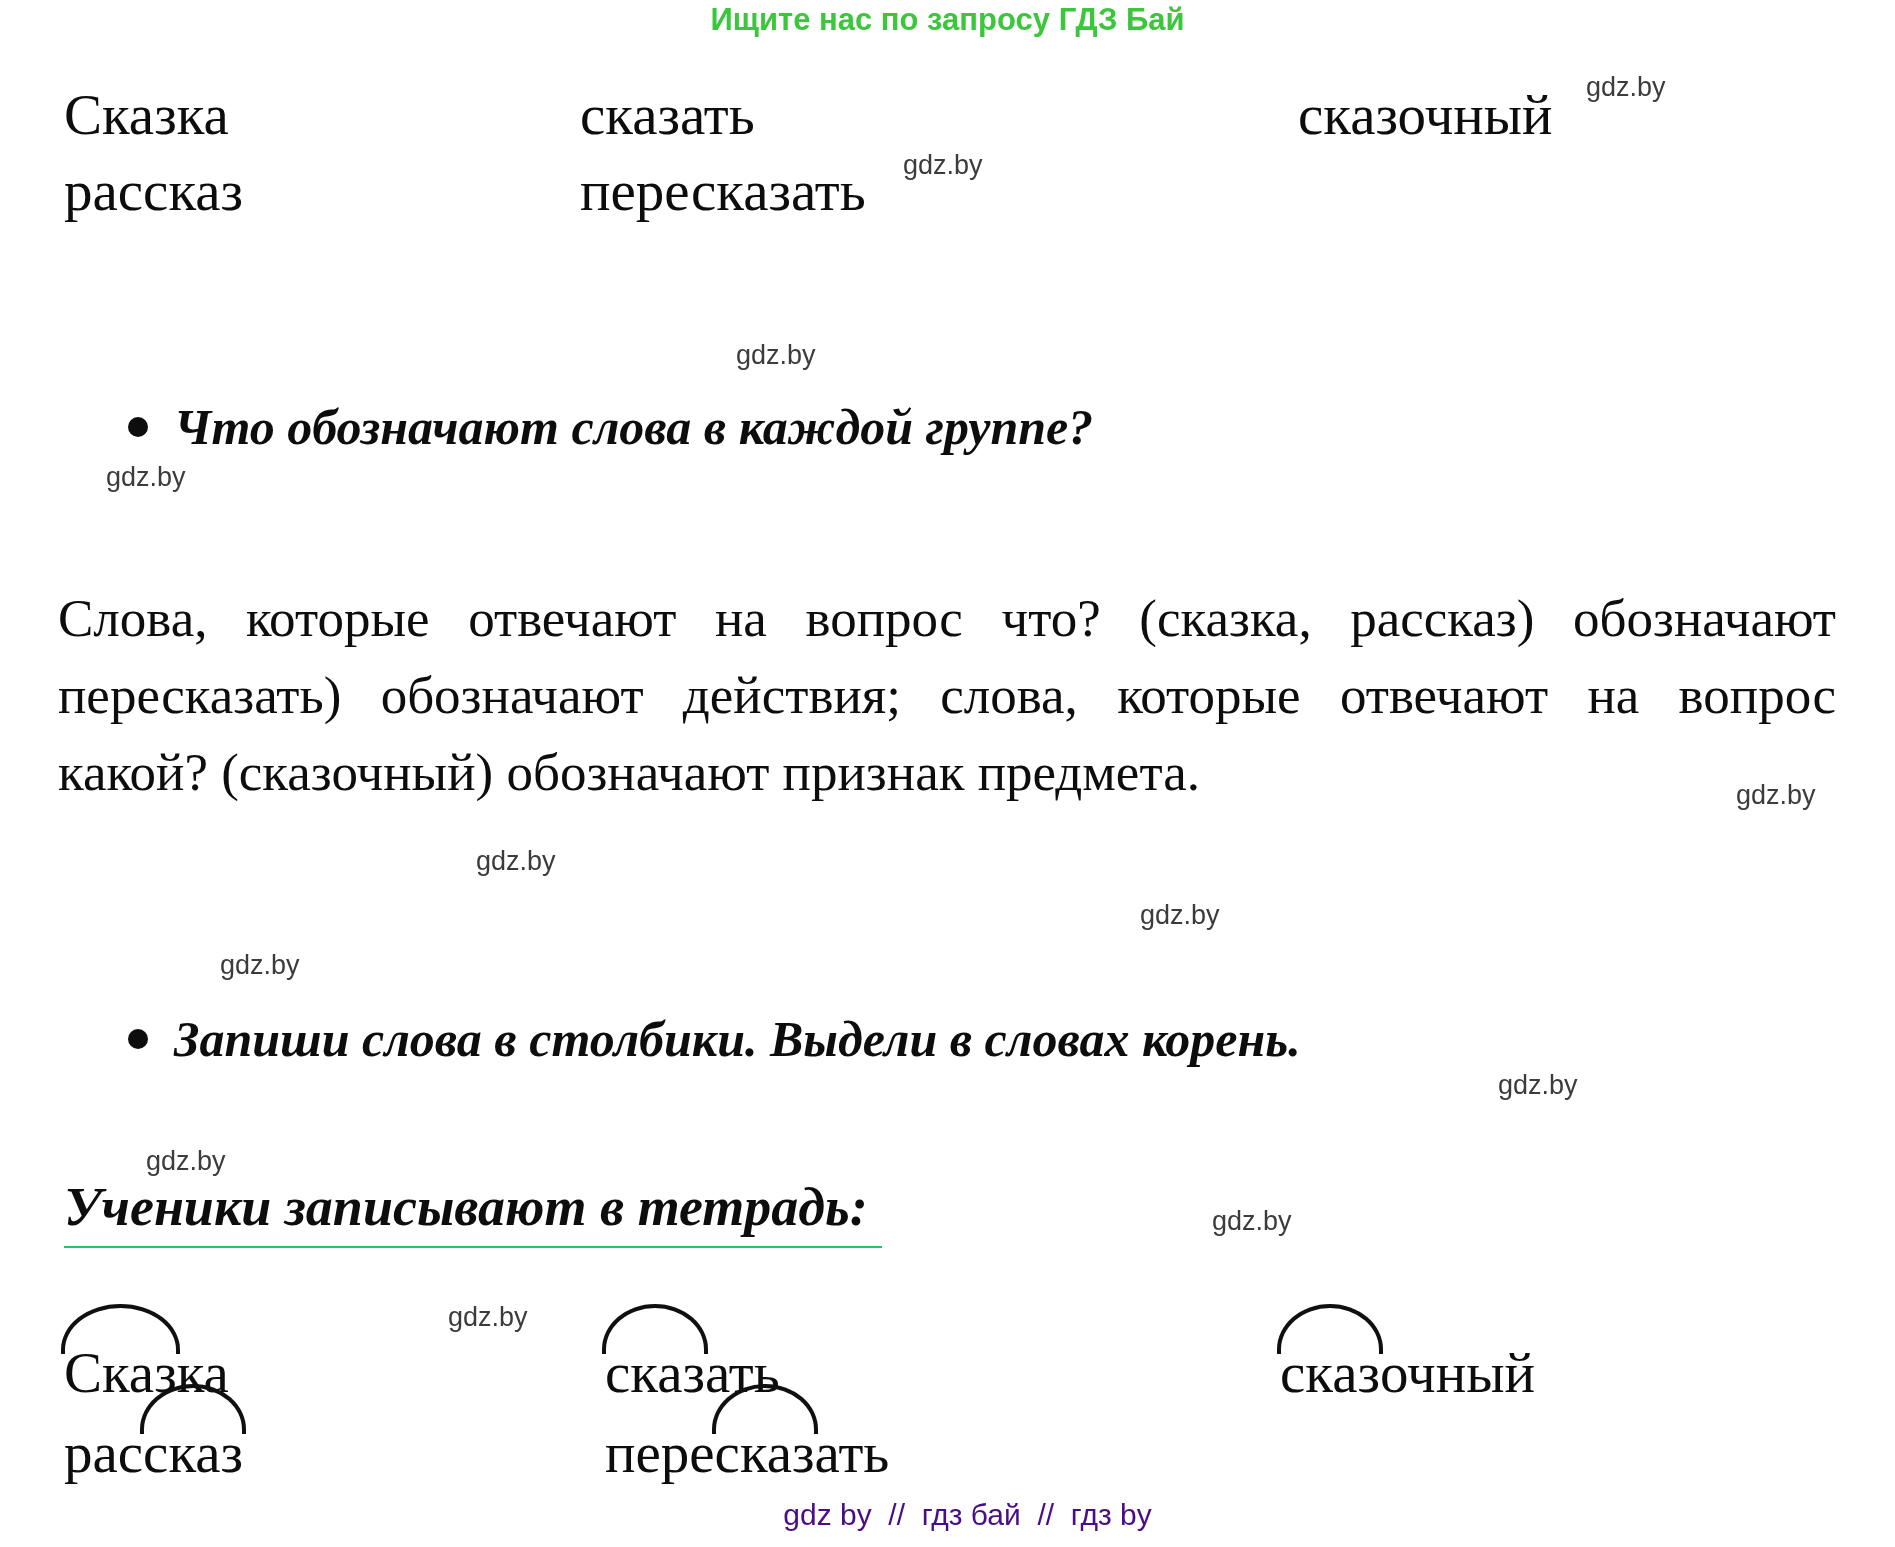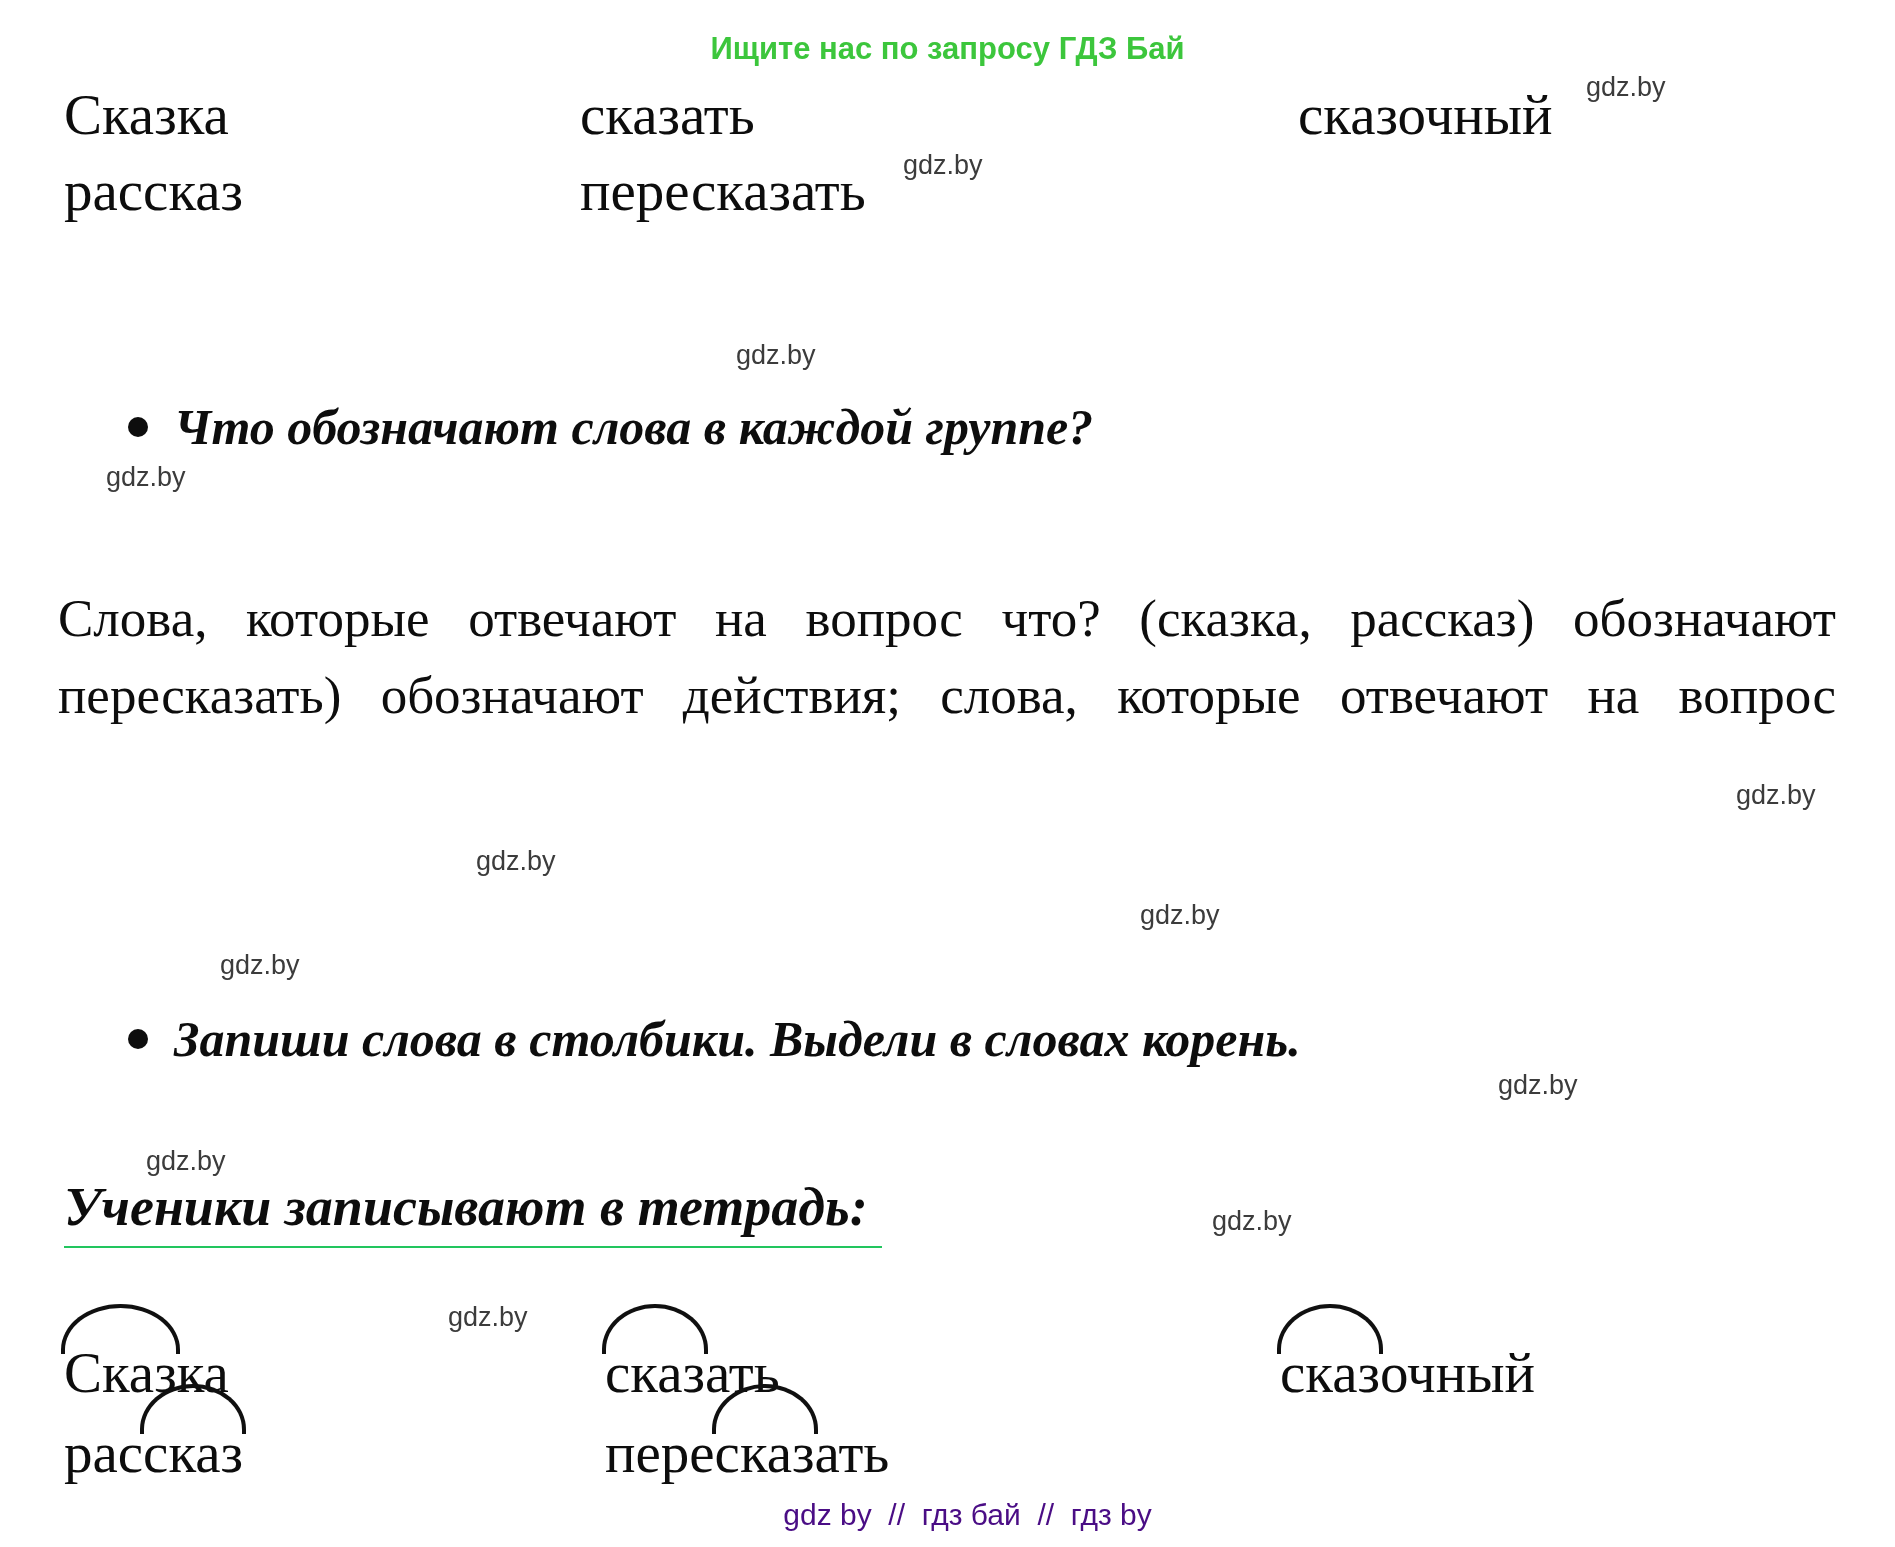--- a/index.html
+++ b/index.html
@@ -11,21 +11,20 @@
     color:#0d0d0d;
     overflow:hidden;
   }
   
   .banner{
     position:absolute;top:2px;left:0;width:100%;
     text-align:center;
     font-family:"Liberation Sans", sans-serif;
     font-size:31px;font-weight:bold;
     color:#3cc63c;
-    margin-top:29px;
   }
   
   .wm{
     position:absolute;
     font-family:"Liberation Sans", sans-serif;
     font-size:27px;
     color:#3c3c3c;
     white-space:nowrap;
   }
   
@@ -112,20 +111,21 @@
   <span class="wm" style="left:448px;top:1302px">gdz.by</span>
 
   <div class="bullet-row" style="top:398px">
     <span class="bullet-dot"></span>
     <span class="bullet-text">Что обозначают слова в каждой группе?</span>
   </div>
 
   <div class="para">
     <div class="para-line">Слова, которые отвечают на вопрос что? (сказка, рассказ) обозначают</div>
     <div class="para-line">пересказать) обозначают действия; слова, которые отвечают на вопрос</div>
+    <div class="para-line last">какой? (сказочный) обозначают признак предмета.</div>
   </div>
 
   <div class="bullet-row" style="top:1010px">
     <span class="bullet-dot"></span>
     <span class="bullet-text">Запиши слова в столбики. Выдели в словах корень.</span>
   </div>
 
   <div class="nb-heading">Ученики записывают в тетрадь:</div>
 
   <span class="word" style="left:64px;top:1340px">

